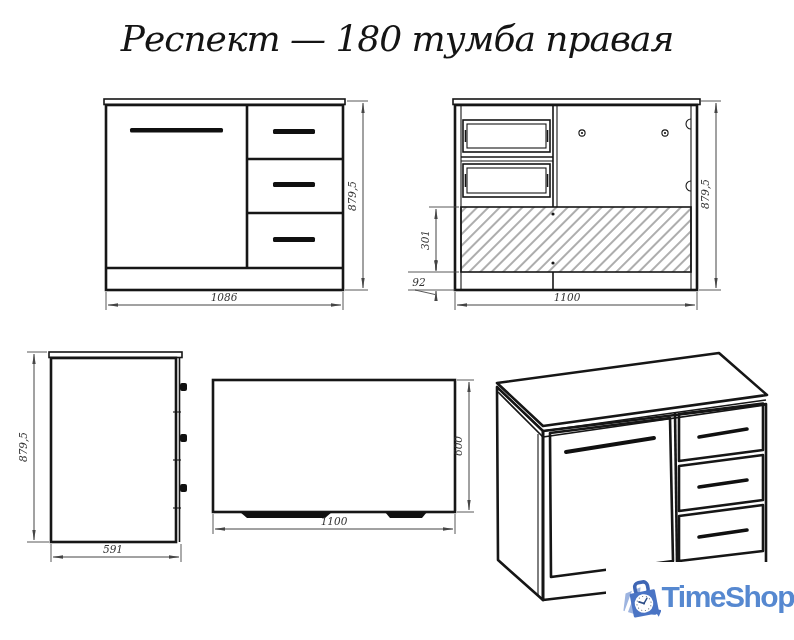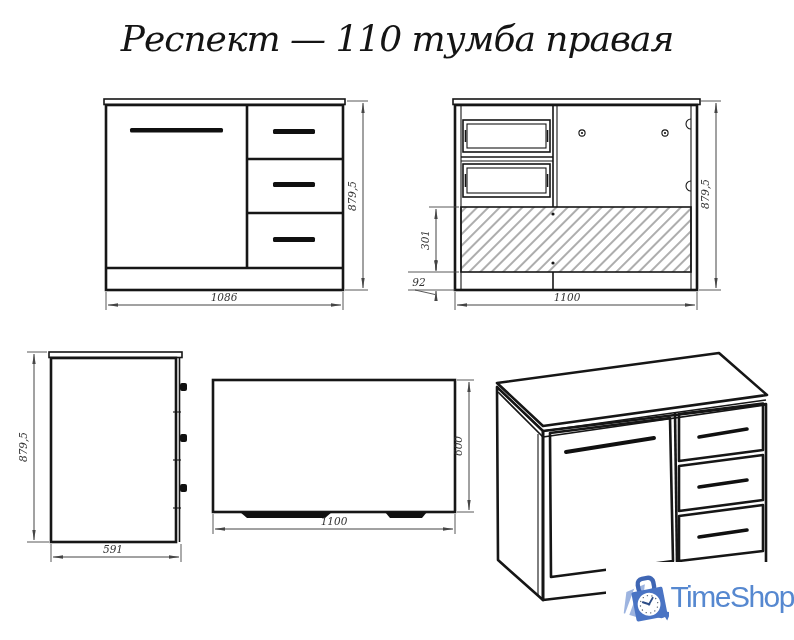--- a/index.html
+++ b/index.html
@@ -7,28 +7,28 @@
   .title{position:absolute;top:18px;left:0;width:100%;text-align:center;font-style:italic;font-size:36px;color:#141414;letter-spacing:-1px;white-space:nowrap;}
   svg.view{position:absolute;}
   .out2{stroke:#161616;stroke-width:2.6;fill:none;}
   .out15{stroke:#161616;stroke-width:1.6;fill:none;}
   .thin{stroke:#161616;stroke-width:1.1;fill:none;}
   .dim{stroke:#454545;stroke-width:1;fill:none;}
   .ext{stroke:#454545;stroke-width:0.9;fill:none;}
   .dimtxt{font-family:"DejaVu Serif",serif;font-style:italic;font-size:10.5px;fill:#333;}
   .handle{fill:#101010;}
   .logo{position:absolute;left:606px;top:562px;width:188px;height:76px;background:#fff;display:flex;align-items:center;}
-  .logo-text{font-family:"Liberation Sans",sans-serif;font-weight:normal;font-size:30px;color:#5688d0;letter-spacing:-1.5px;margin-left:1px;transform:translateY(-3px);}
+  .logo-text{font-family:"Liberation Sans",sans-serif;font-weight:bold;font-size:30px;color:#5688d0;letter-spacing:-1.5px;margin-left:1px;transform:translateY(-3px);}
 </style>
 </head>
 <body>
 
 <div class="canvas">
 
-  <div class="title">Респект — 110 тумба правая</div>
+  <div class="title">Респект — 180 тумба правая</div>
 
   <svg class="view" style="left:75px;top:85px" width="310" height="235" viewBox="75 85 310 235">
     <defs>
       <marker id="aF" viewBox="0 0 10 10" refX="9.5" refY="5" markerWidth="11" markerHeight="11" orient="auto-start-reverse">
         <path d="M0,3.4 L9.5,5 L0,6.6 Z" fill="#454545"></path>
       </marker>
     </defs>
     <g>
       <rect x="104" y="99" width="241" height="5.5" class="out15"></rect>
       <rect x="106" y="105" width="237" height="185" class="out2"></rect>

